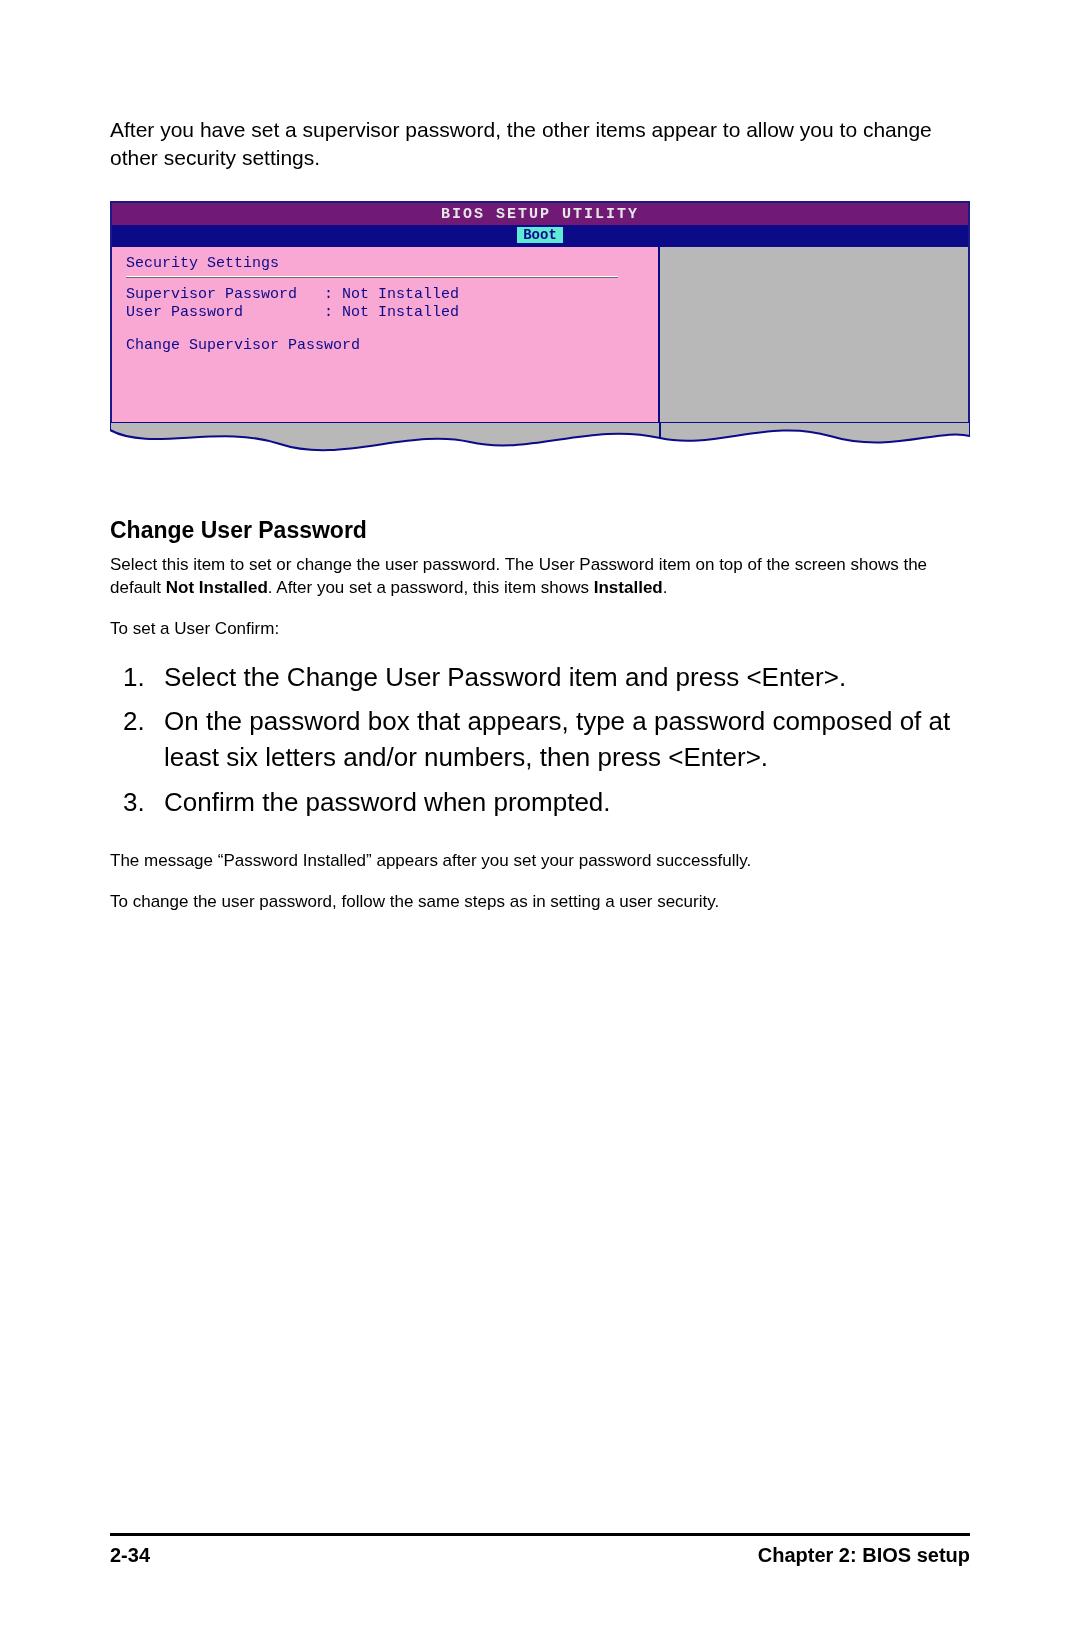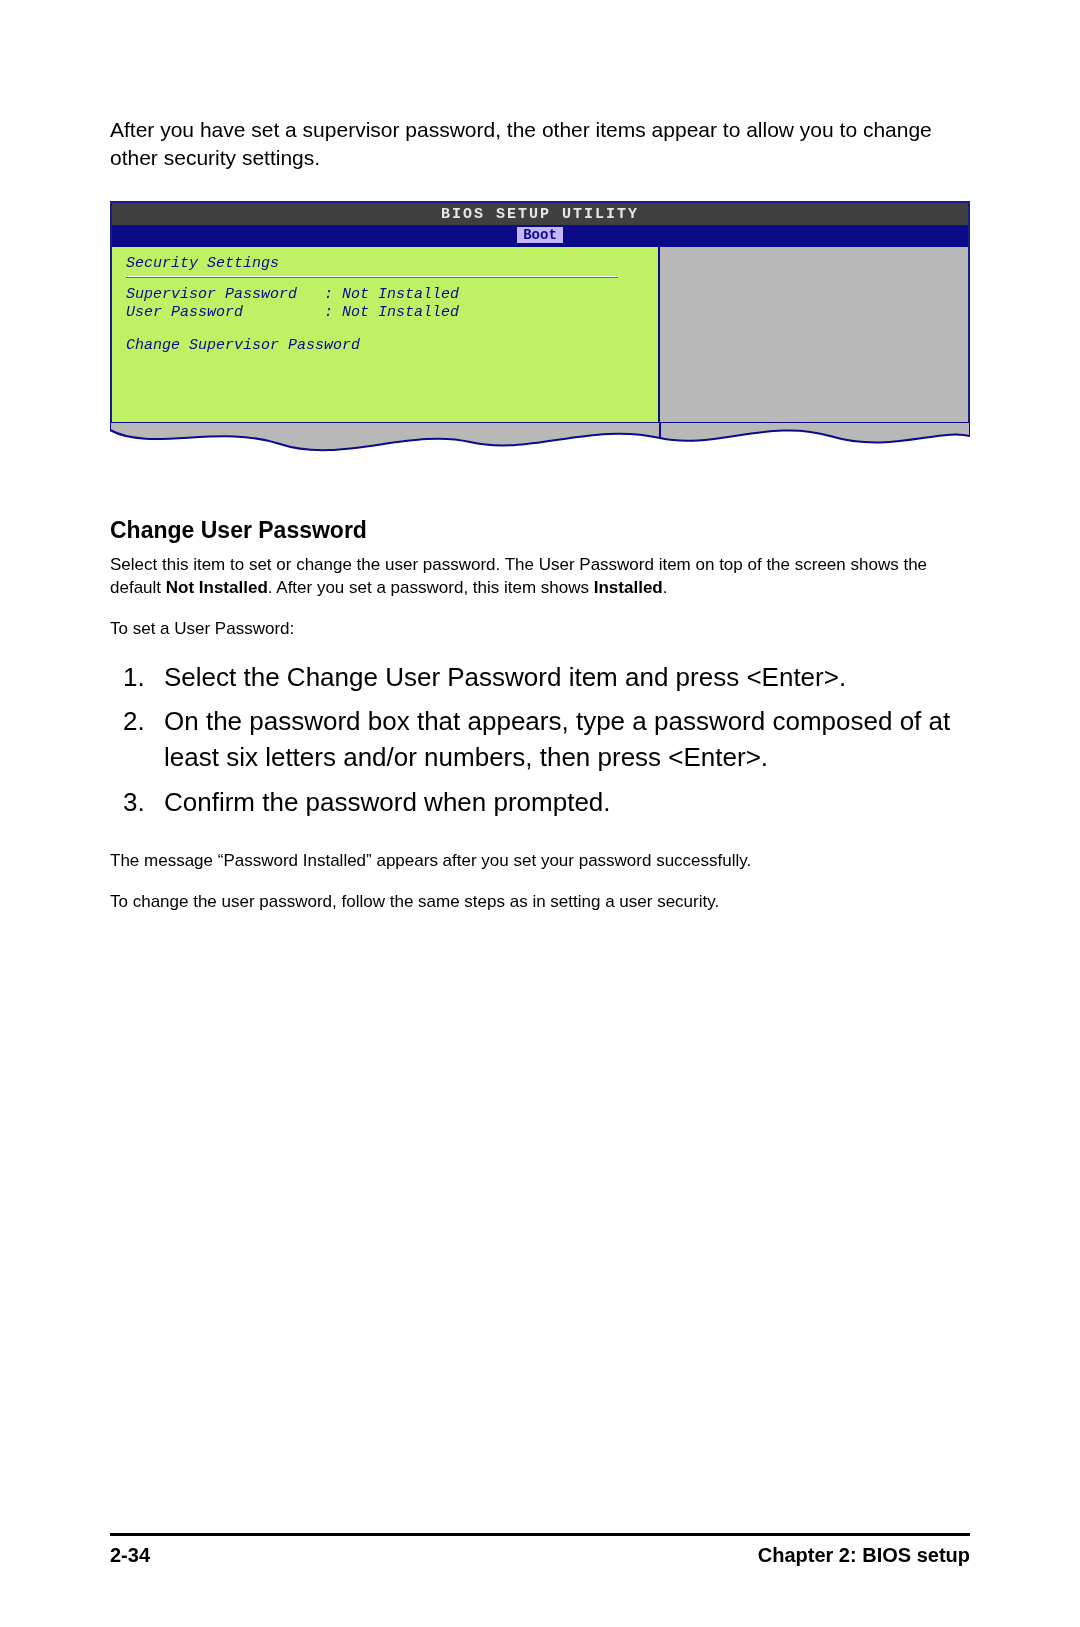--- a/index.html
+++ b/index.html
@@ -19,50 +19,49 @@
   .bios-wrap {
     width: 100%;
     position: relative;
     margin-bottom: 55px;
   }
   .bios-outer {
     border: 2px solid #1a1a8a;
     background: #b8b8b8;
   }
   .bios-titlebar {
-    background: #404040;
+    background: #701a75;
     color: #e6e6e6;
     text-align: center;
     font-family: "Courier New", monospace;
     font-size: 15px;
     font-weight: bold;
     letter-spacing: 2px;
     line-height: 1.2;
     padding: 3px 0 1px 0;
   }
   .bios-tab {
     background: #0b0b8a;
     text-align: center;
     padding-bottom: 4px;
   }
   .bios-tab-inner {
     display: inline-block;
-    background: #c4b5fd;
+    background: #5eead4;
     color: #0b0b8a;
     font-family: "Courier New", monospace;
     font-size: 14px;
     font-weight: bold;
     padding: 0 6px;
   }
   .bios-body {
     display: flex;
-    background: #bef264;
+    background: #f9a8d4;
     position: relative;
     min-height: 175px;
-    font-style: italic;
   }
   .bios-left {
     flex: 0 0 64%;
     border-right: 2px solid #0b0b8a;
     padding: 8px 14px 20px 14px;
     font-family: "Courier New", monospace;
     font-size: 15px;
     color: #0b0b8a;
   }
   .bios-right {
@@ -169,21 +168,21 @@
       </svg>
     </div>
   </div>
 
   <h3 class="section-heading">Change User Password</h3>
 
   <p class="body-para">
     <span>Select this item to set or change the user password. The User Password item on top of the screen shows the default </span><b>Not Installed</b><span>. After you set a password, this item shows </span><b>Installed</b><span>.</span>
   </p>
 
-  <p class="body-para">To set a User Password:</p>
+  <p class="body-para">To set a User Confirm:</p>
 
   <ol class="steps">
     <li>Select the Change User Password item and press &lt;Enter&gt;.</li>
     <li>On the password box that appears, type a password composed of at least six letters and/or numbers, then press &lt;Enter&gt;.</li>
     <li>Confirm the password when prompted.</li>
   </ol>
 
   <p class="body-para">The message “Password Installed” appears after you set your password successfully.</p>
 
   <p class="body-para">To change the user password, follow the same steps as in setting a user security.</p>

